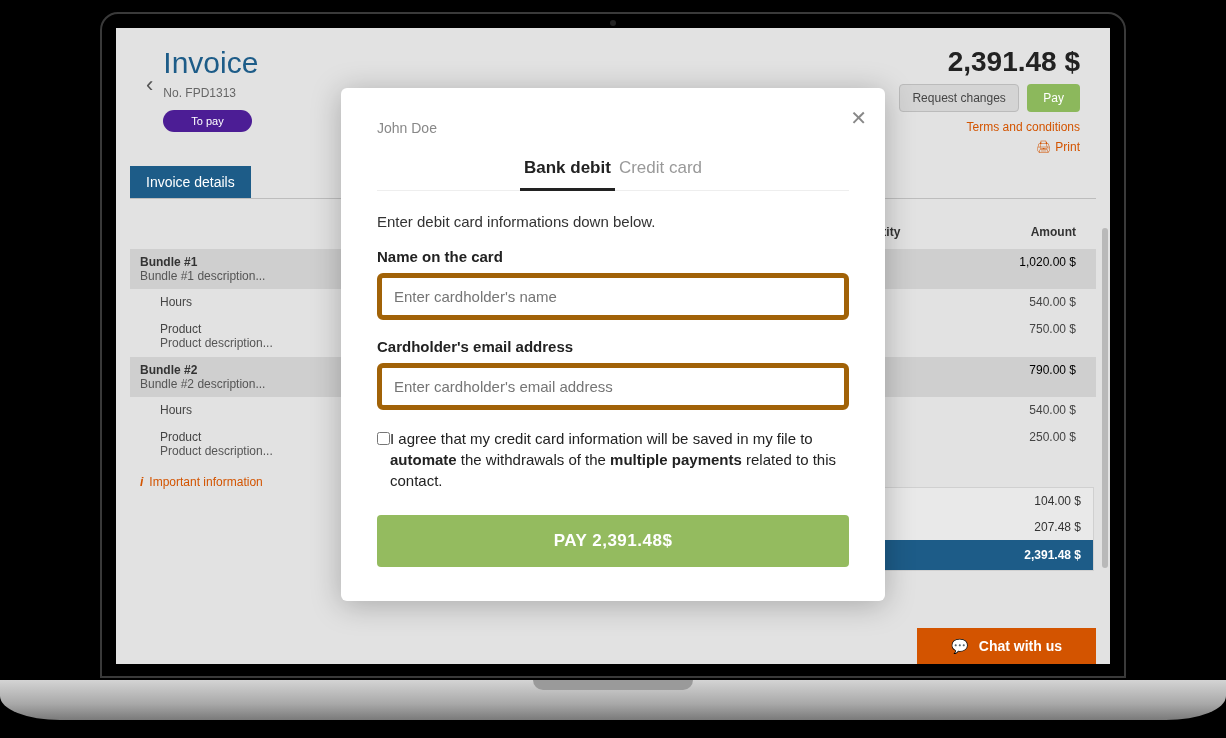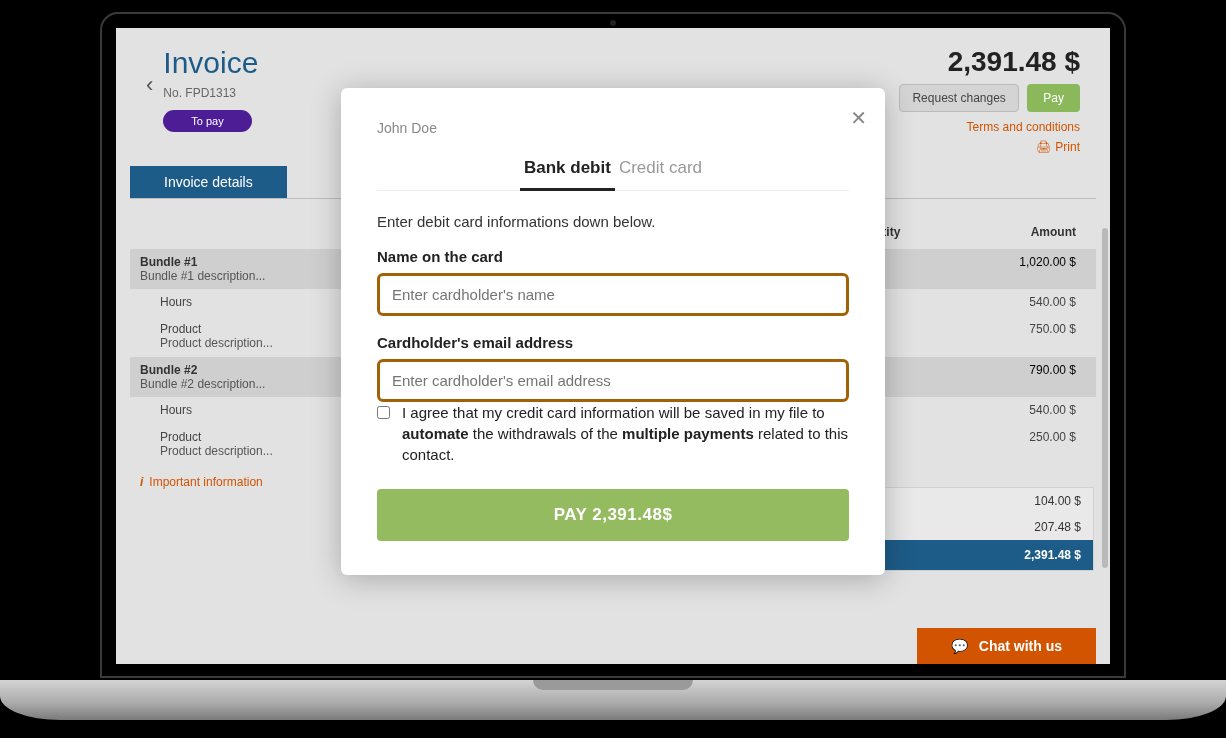--- a/index.html
+++ b/index.html
@@ -106,21 +106,21 @@
 
   .tab-bar {
     margin: 12px 14px 0 14px;
     border-bottom: 1px solid #bdbdbd;
     display:flex;
   }
   .tab {
     background:#1d5c88;
     color:#fff;
     font-size:14px;
-    padding:8px 34px;
+    padding:8px 16px;
     text-align:center;
   }
 
   .invoice-body {
     padding: 16px 14px 0 14px;
     position:relative;
   }
   .col-headers {
     display:flex;
     font-size:12px;
@@ -229,27 +229,27 @@
   .mtab.active {
     color:#222;
     font-weight:700;
     border-bottom:3px solid #222;
     margin-bottom:-1px;
   }
   .modal-instr { font-size:15px; color:#333; margin-top:22px; }
   .field-label { font-size:15px; font-weight:700; color:#222; margin-top:18px; }
   .text-input {
     width:100%;
-    border:3px solid #a16207;
+    border:5px solid #a16207;
     border-radius:6px;
     padding:10px 12px;
     font-size:15px;
     margin-top:8px;
   }
-  .check-row { display:flex; gap:12px; align-items:flex-start; }
+  .check-row { display:flex; gap:0; margin-top:18px; align-items:flex-start; }
   .check-row input { margin-top:4px; }
   .agree-text { font-size:15px; color:#222; line-height:1.4; }
   .pay-btn {
     width:100%;
     background:#94bb5f;
     color:#fff;
     border:none;
     font-size:17px;
     font-weight:700;
     padding:16px;

